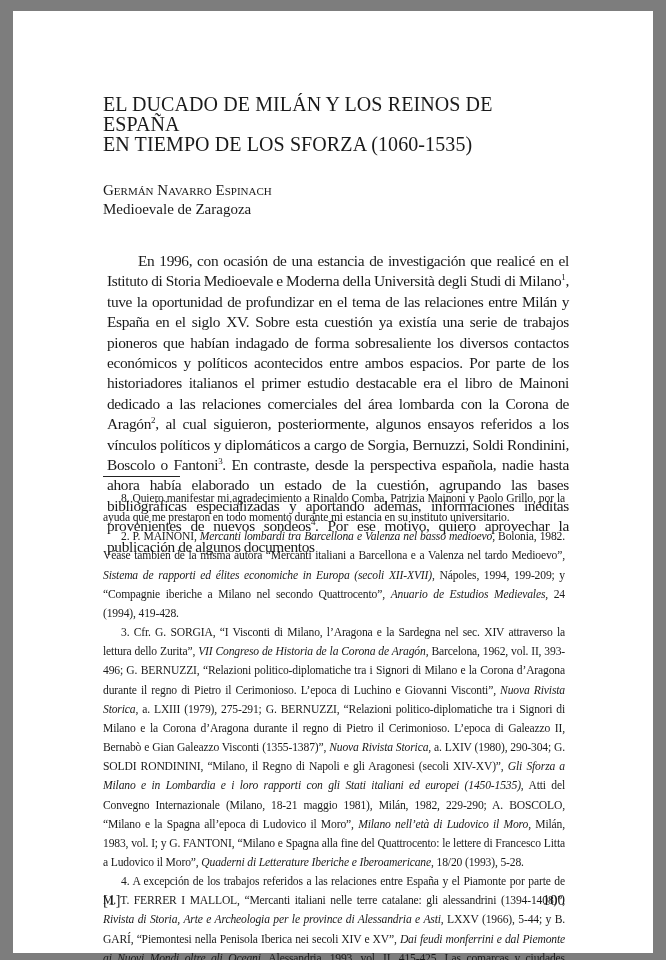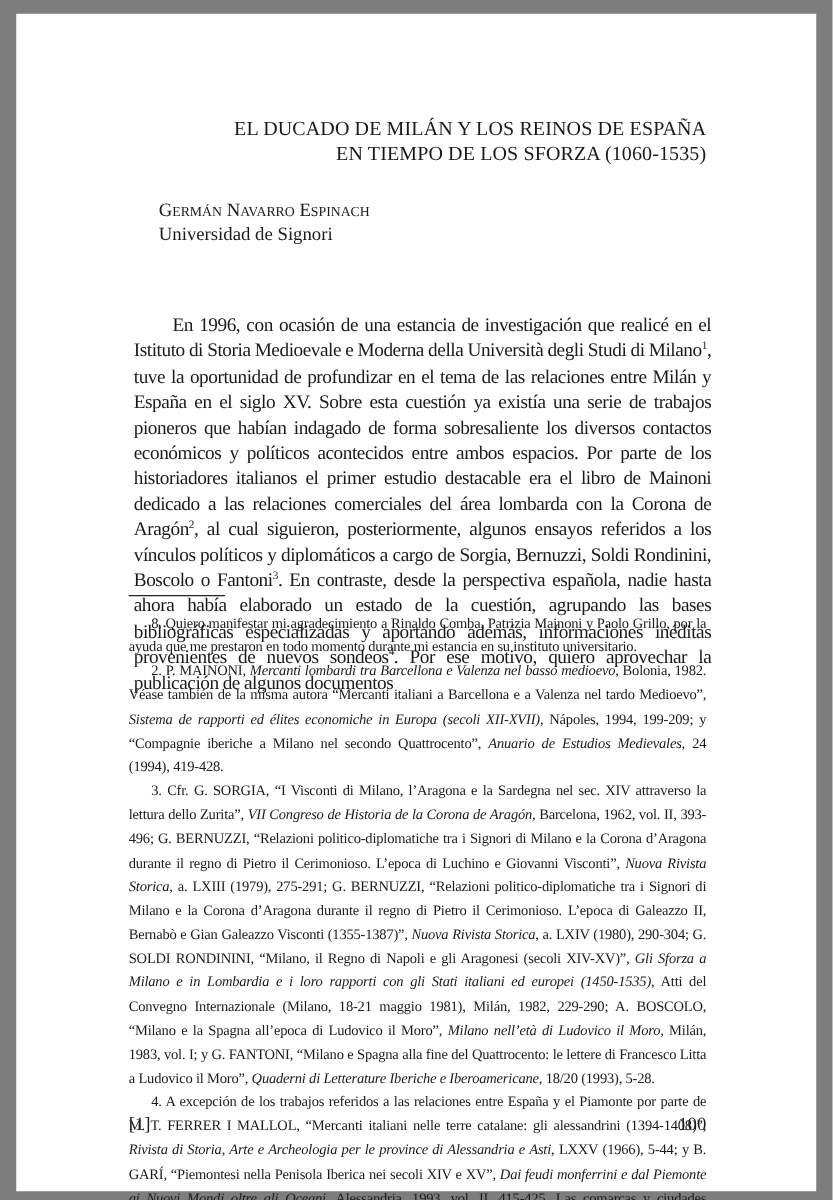--- a/index.html
+++ b/index.html
@@ -18,31 +18,30 @@
       background: #ffffff;
     }
     .content {
       position: absolute;
       left: 90px; top: 0;
       width: 462px;
     }
     .title {
       position: absolute;
       top: 83px; left: 0; width: 462px;
-      text-align: right;
-      font-size: 16px;
+      text-align: left;
+      font-size: 20px;
       line-height: 20px;
       letter-spacing: 0.1px;
     }
     .author {
       position: absolute;
-      top: 149px; left: 0;
+      top: 170px; left: 0;
       font-size: 15px;
       line-height: 19px;
-      margin-left: 24px;
     }
     .author .name { font-variant: small-caps; font-size: 15px; }
     .body {
       position: absolute;
       top: 224px; left: 4px; width: 462px;
       font-size: 15.4px;
       line-height: 20.4px;
       text-align: justify;
       letter-spacing: -0.35px;
       word-spacing: -0.3px;
@@ -83,21 +82,21 @@
 <div class="page">
   <div class="content">
 
     <div class="title">
       <div>EL DUCADO DE MILÁN Y LOS REINOS DE ESPAÑA</div>
       <div>EN TIEMPO DE LOS SFORZA (1060-1535)</div>
     </div>
 
     <div class="author">
       <div class="name">Germán Navarro Espinach</div>
-      <div>Universidad de Signori</div>
+      <div>Medioevale de Zaragoza</div>
     </div>
 
     <div class="body">
       <p><span>En 1996, con ocasión de una estancia de investigación que realicé en el Istituto di Storia Medioevale e Moderna della Università degli Studi di Milano</span><sup>1</sup><span>, tuve la oportunidad de profundizar en el tema de las relaciones entre Milán y España en el siglo XV. Sobre esta cuestión ya existía una serie de trabajos pioneros que habían indagado de forma sobresaliente los diversos contactos económicos y políticos acontecidos entre ambos espacios. Por parte de los historiadores italianos el primer estudio destacable era el libro de Mainoni dedicado a las relaciones comerciales del área lombarda con la Corona de Aragón</span><sup>2</sup><span>, al cual siguieron, posteriormente, algunos ensayos referidos a los vínculos políticos y diplomáticos a cargo de Sorgia, Bernuzzi, Soldi Rondinini, Boscolo o Fantoni</span><sup>3</sup><span>. En contraste, desde la perspectiva española, nadie hasta ahora había elaborado un estado de la cuestión, agrupando las bases bibliográficas especializadas y aportando además, informaciones inéditas provenientes de nuevos sondeos</span><sup>4</sup><span>. Por ese motivo, quiero aprovechar la publicación de algunos documentos</span></p>
     </div>
 
     <div class="sep"></div>
 
     <div class="notes">
       <p>8. Quiero manifestar mi agradecimiento a Rinaldo Comba, Patrizia Mainoni y Paolo Grillo, por la ayuda que me prestaron en todo momento durante mi estancia en su instituto universitario.</p>

